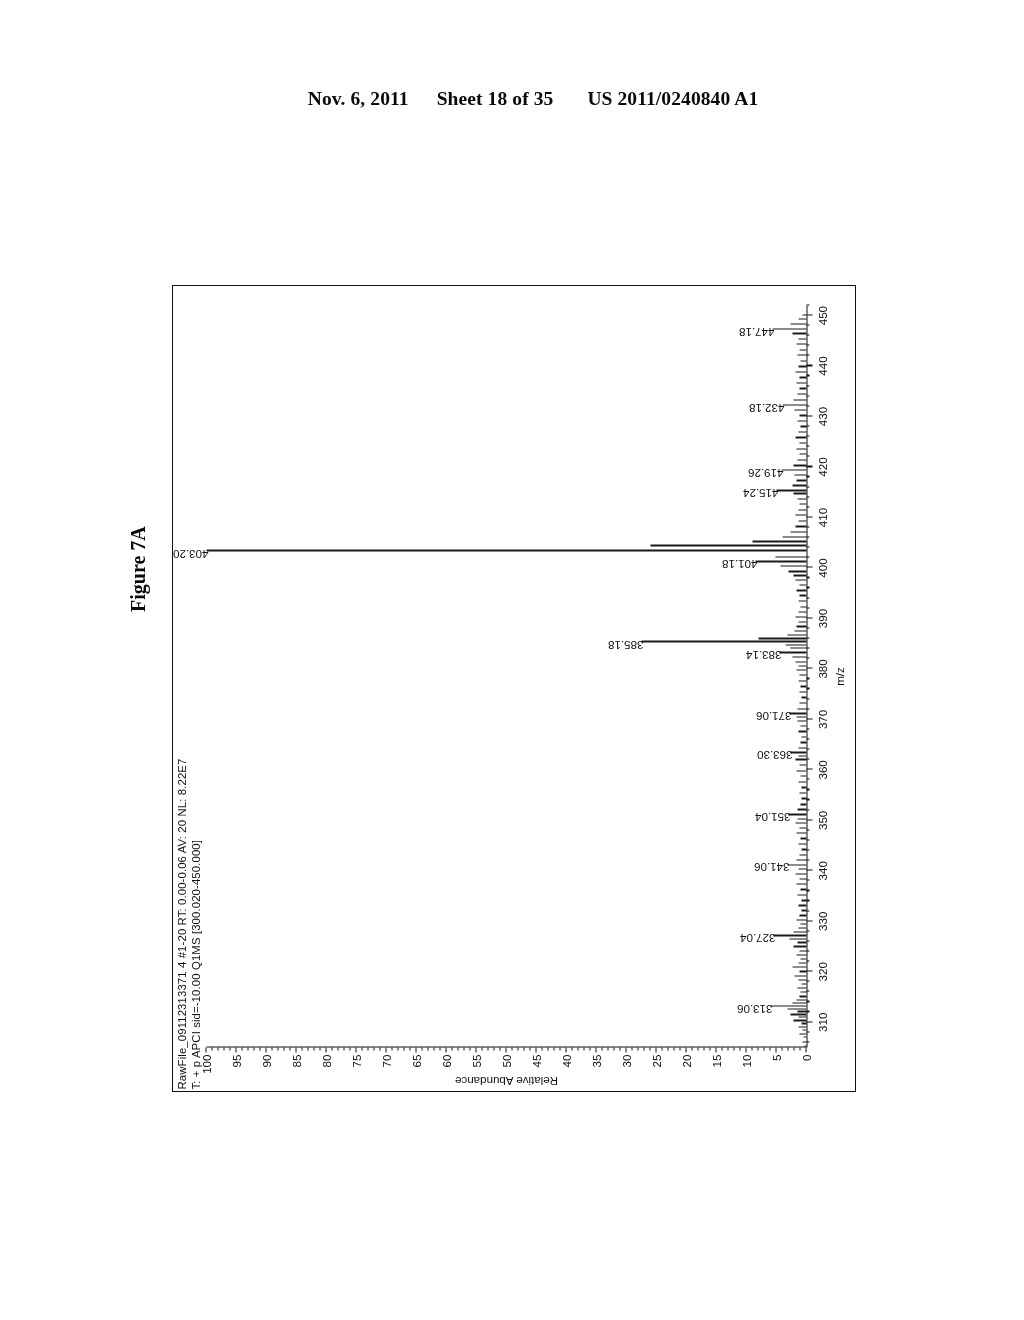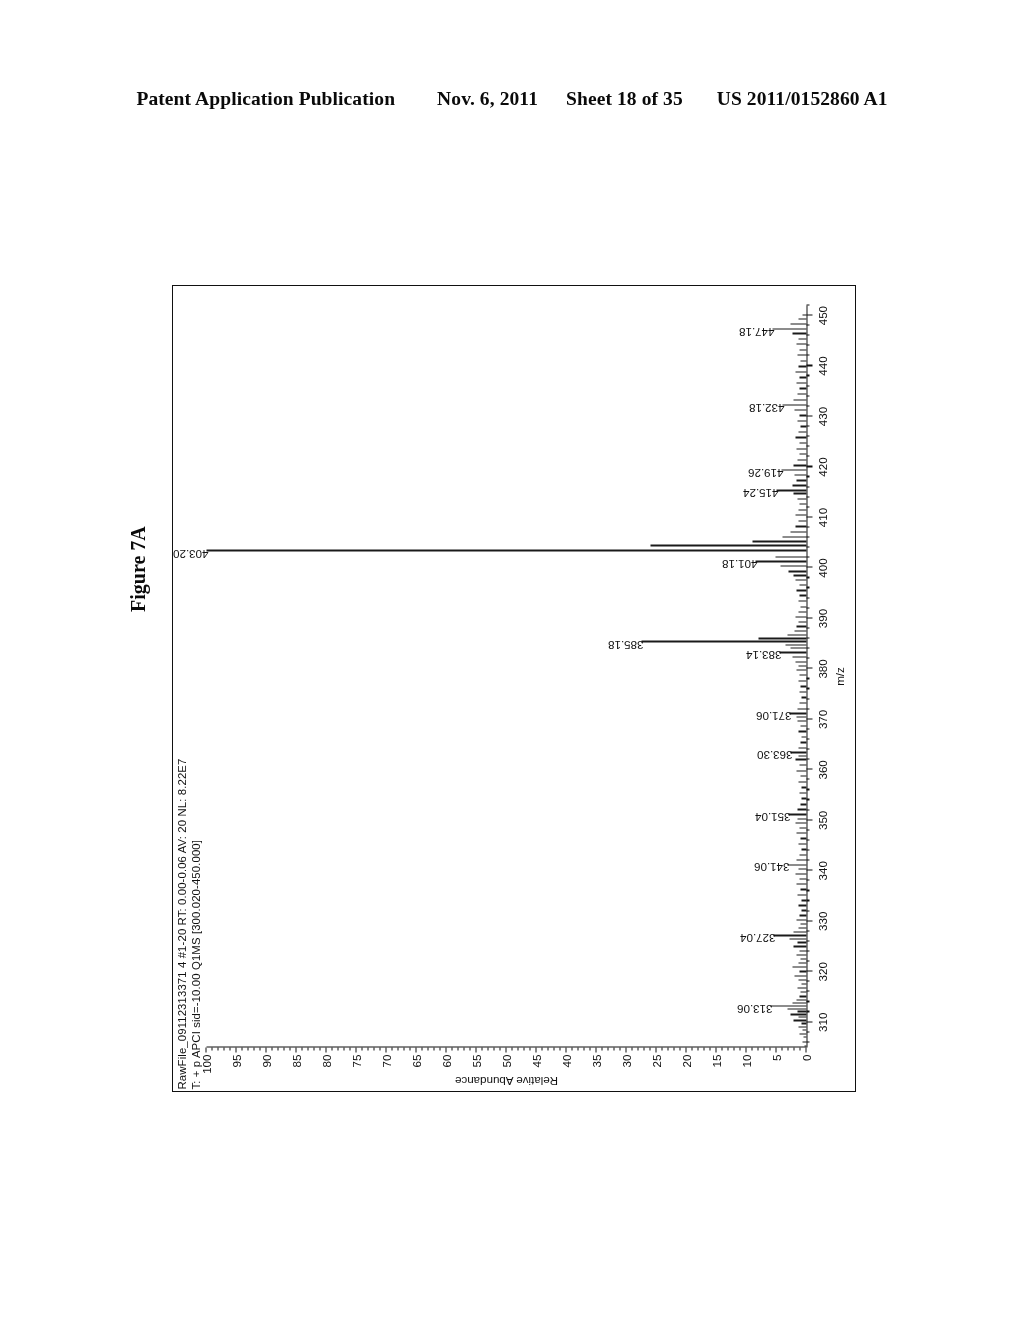--- a/index.html
+++ b/index.html
@@ -102,27 +102,26 @@
   .peak.big{width:1.9px;}
   .peaklabel{
     position:absolute;font-size:11.6px;color:#111;white-space:nowrap;
     transform-origin:left bottom;
   }
 </style>
 </head>
 <body>
 
 <div class="pub-header">
-  <span class="seg">Patent Application Publication</span>
   <span class="gap-a"></span>
   <span class="seg">Nov. 6, 2011</span>
   <span class="gap-b"></span>
   <span class="seg">Sheet 18 of 35</span>
   <span class="gap-c"></span>
-  <span class="seg">US 2011/0152860 A1</span>
+  <span class="seg">US 2011/0240840 A1</span>
 </div>
 
 <div class="fig-label">Figure 7A</div>
 
 <div class="frame">
   <div class="rot-wrap">
     <div class="chart" id="chart">
 
       <div class="meta">
         <div>RawFile_09112313371 4 #1-20  RT: 0.00-0.06  AV: 20  NL: 8.22E7</div>

